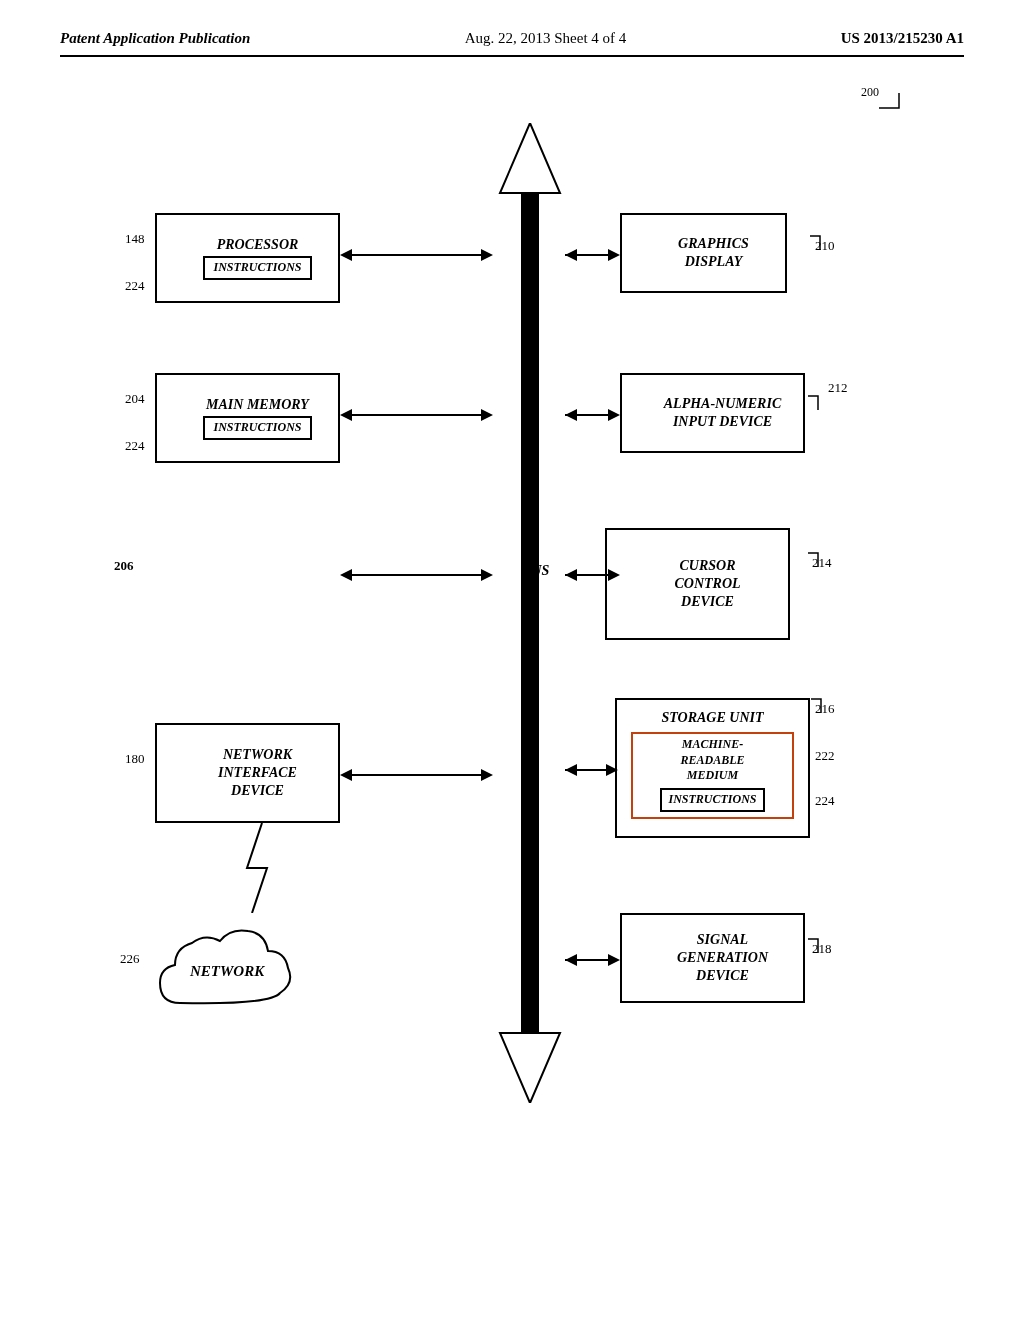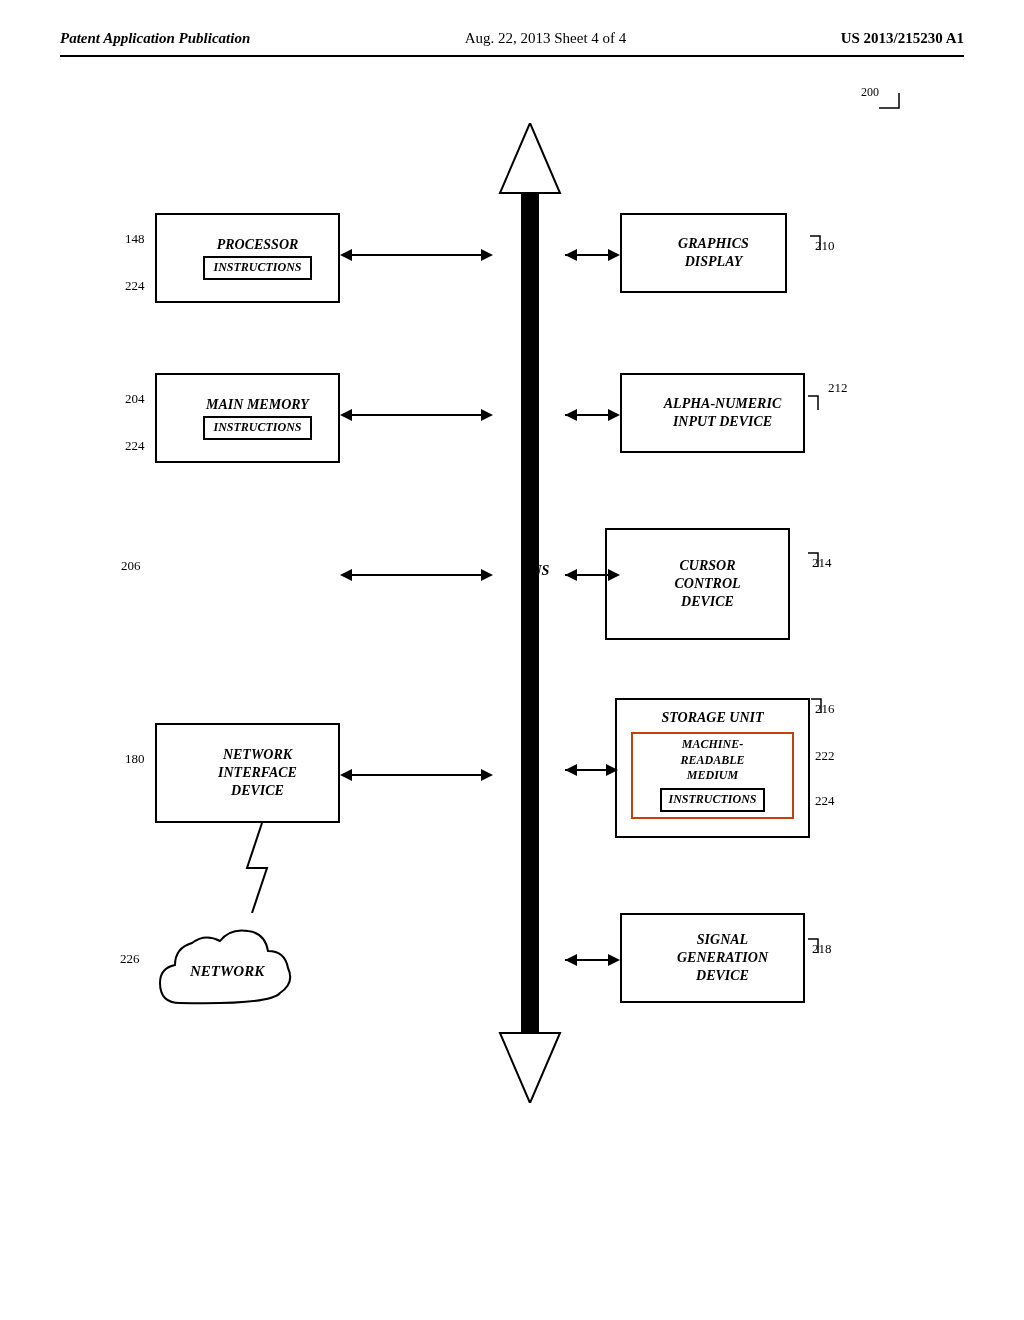--- a/index.html
+++ b/index.html
@@ -147,21 +147,21 @@
 
     <div class="box" style="left:95px; top:290px; width:185px; height:90px;">
       <span>MAIN MEMORY</span>
       <div class="inner-box">
         <span>INSTRUCTIONS</span>
       </div>
     </div>
     <span class="label" style="left:65px; top:308px;">204</span>
     <span class="label" style="left:65px; top:355px;">224</span>
 
-    <span class="label" style="left:61px; top:475px;">206</span>
+    <span class="label" style="left:54px; top:475px;font-weight:bold;">206</span>
 
     <div class="box" style="left:95px; top:640px; width:185px; height:100px;">
       <span>NETWORK</span>
       <span>INTERFACE</span>
       <span>DEVICE</span>
     </div>
     <span class="label" style="left:65px; top:668px;">180</span>
 
     <div class="box" style="left:560px; top:130px; width:167px; height:80px;">
       <span>GRAPHICS</span>

